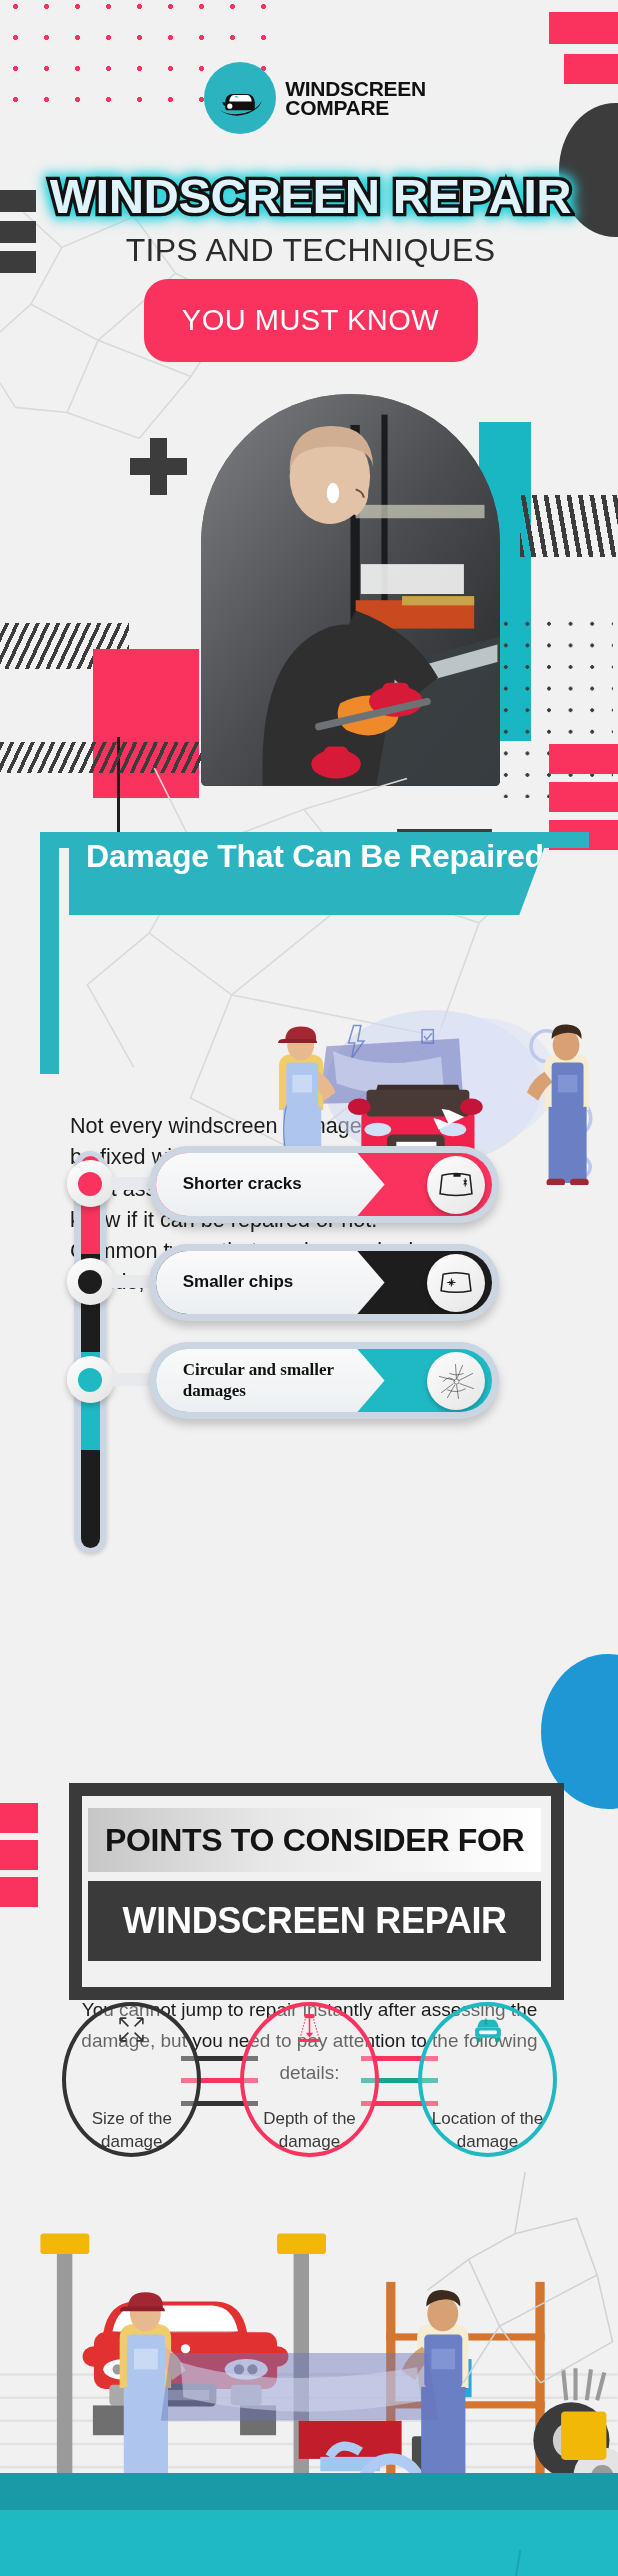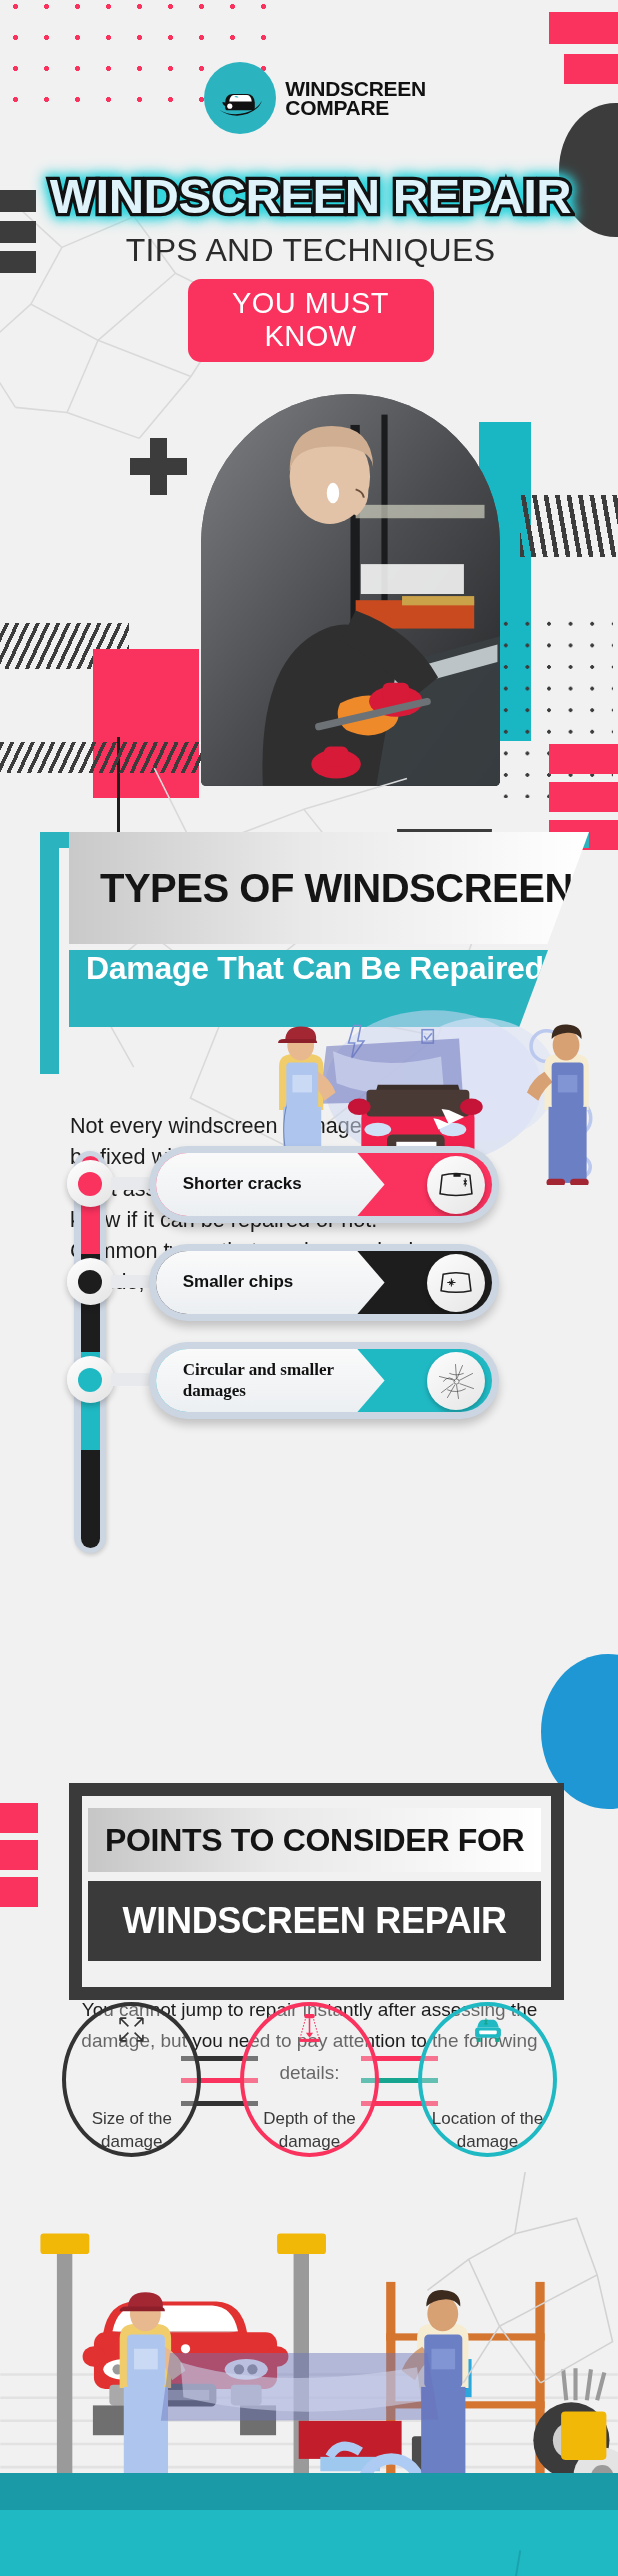--- a/index.html
+++ b/index.html
@@ -52,22 +52,22 @@
     paint-order:stroke fill;
     text-shadow:0 0 0 #111;
     filter:drop-shadow(0 0 5.7px #2bd4dd) drop-shadow(0 0 5.7px #2bd4dd);
     line-height:1.06;
   }
   .title-sub{
     margin-top:11.3px; font-size:32px; font-weight:500; color:#2b2b2b;
     letter-spacing:0.3px; line-height:1;
   }
   .title-pill{
-    margin:12.4px auto 0; width:246px; height:83px; background:#fa325e;
-    border-radius:13px; display:flex;align-items:center;justify-content:center;
+    margin:12.4px auto 0; width:334px; height:83px; background:#fa325e;
+    border-radius:24px; display:flex;align-items:center;justify-content:center;
   }
   .title-pill span{ color:#fff; font-size:29px; font-weight:500; letter-spacing:0.5px;}
 
   
   .hero-arch{
     left:201px; top:394px; width:299px; height:392px;
     border-radius:149px 149px 5.2px 5.2px; overflow:hidden;
     background:linear-gradient(160deg,#6d6f72 0%,#4a4c4f 40%,#2e2f31 100%);
   }
   .hero-person{ position:absolute; inset:0; }
@@ -313,23 +313,20 @@
     </g>
   </svg>
 
   <div class="abs" style="left:549px;top:744px;width:70px;height:30px;background:#fa325e;"></div>
   <div class="abs" style="left:549px;top:782px;width:70px;height:30px;background:#fa325e;"></div>
   <div class="abs" style="left:549px;top:820px;width:70px;height:30px;background:#fa325e;"></div>
 
   <div class="abs sec1-wrap">
     <div class="sec1-topbar"></div>
     <div class="sec1-lbar"></div>
-    <div class="bar-white">
-      <h2>TYPES OF WINDSCREEN</h2>
-    </div>
     <div class="bar-teal">
       <h3>Damage That Can Be Repaired</h3>
     </div>
   </div>
 
   <div class="abs body-copy">Not every windscreen damage can be fixed with a repair. Therefore, you must assess the type of damage to know if it can be repaired or not. Common types that can be repaired include;</div>
 
   <svg class="abs car-illus" viewBox="0 0 700 420">
     <ellipse cx="340" cy="230" rx="210" ry="150" fill="#cfd8f2" opacity=".55"></ellipse>
     <ellipse cx="430" cy="215" rx="150" ry="120" fill="#dde4f7" opacity=".6"></ellipse>

